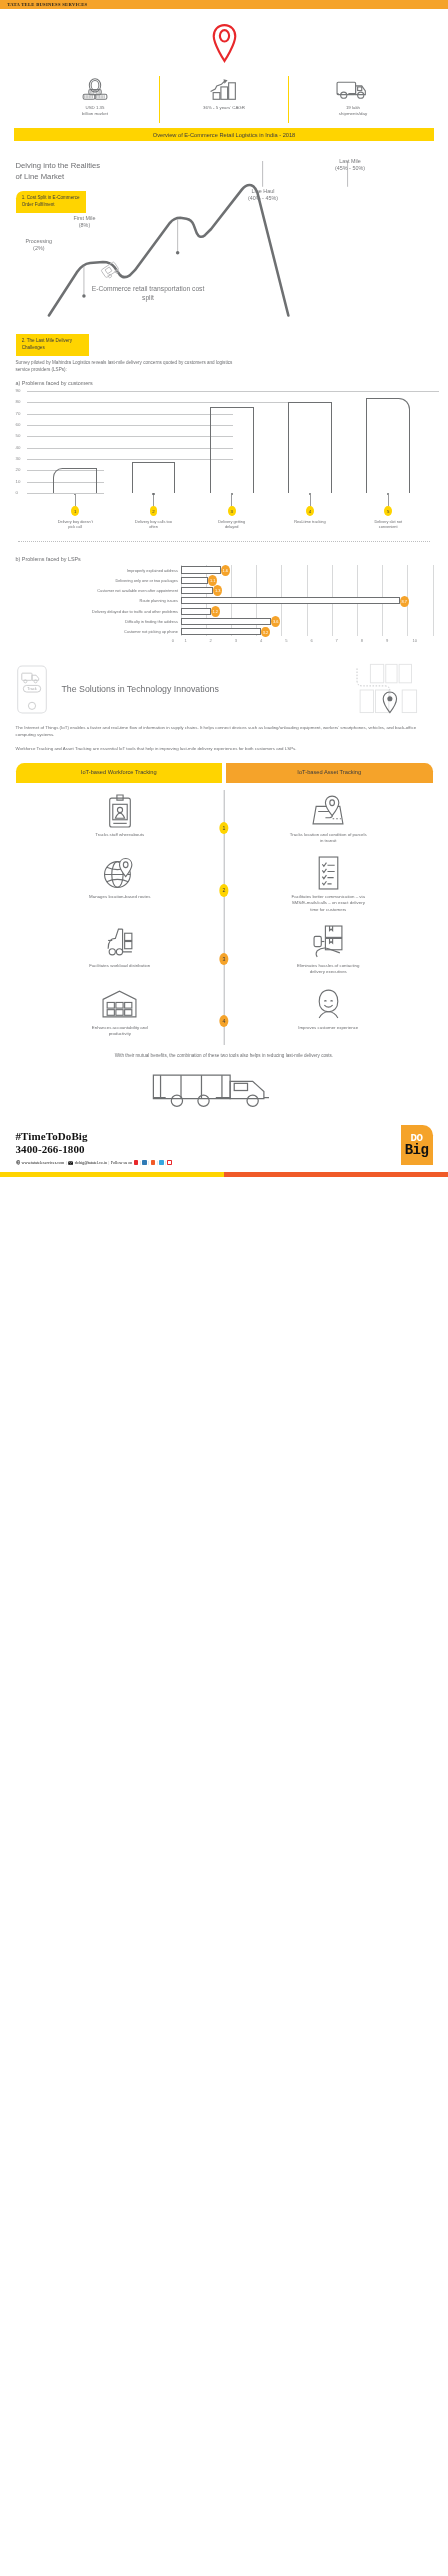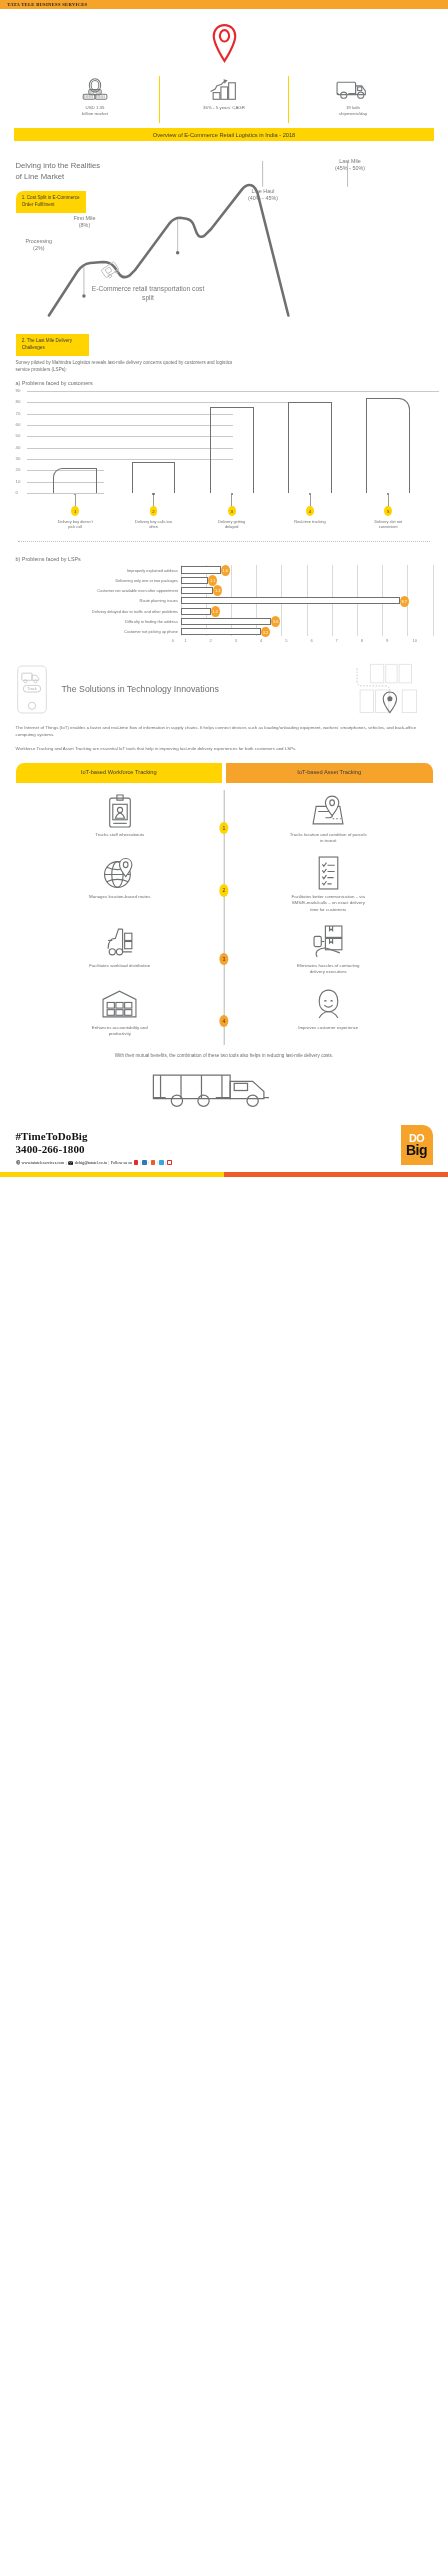--- a/index.html
+++ b/index.html
@@ -203,21 +203,21 @@
   .footer .ftl .contact {
     margin-top: 3.1px; font-family: "Liberation Serif", serif;
     font-size: 4.1px; color: #111; display: flex; align-items: center; gap: 1.5px; flex-wrap: wrap;
   }
   .sico { width: 4.6px; height: 4.6px; border-radius: 0.8px; display: inline-block; }
   .sep { color: #999; }
   .dobig {
     width: 32px; height: 40px; background: #f5a32a;
     border-top-right-radius: 10.3px;
     display: flex; flex-direction: column; align-items: center; justify-content: center;
-    font-family: Liberation Sans, sans-serif; font-weight: bold; line-height: 0.92;
+    font-family: Liberation Mono, monospace; font-weight: bold; line-height: 0.92;
   }
   .dobig .d1 { font-size: 10.8px; color: #fff; letter-spacing: -0.5px; }
   .dobig .d2 { font-size: 14px; color: #111; letter-spacing: -0.5px; }
   .botbar { height: 4.6px; display: flex; margin-top: 7.2px; }
   .botbar .l { flex: 1; background: #ffd400; }
   .botbar .r { flex: 1; background: #f05a28; }
 </style>
 </head>
 <body>
 

